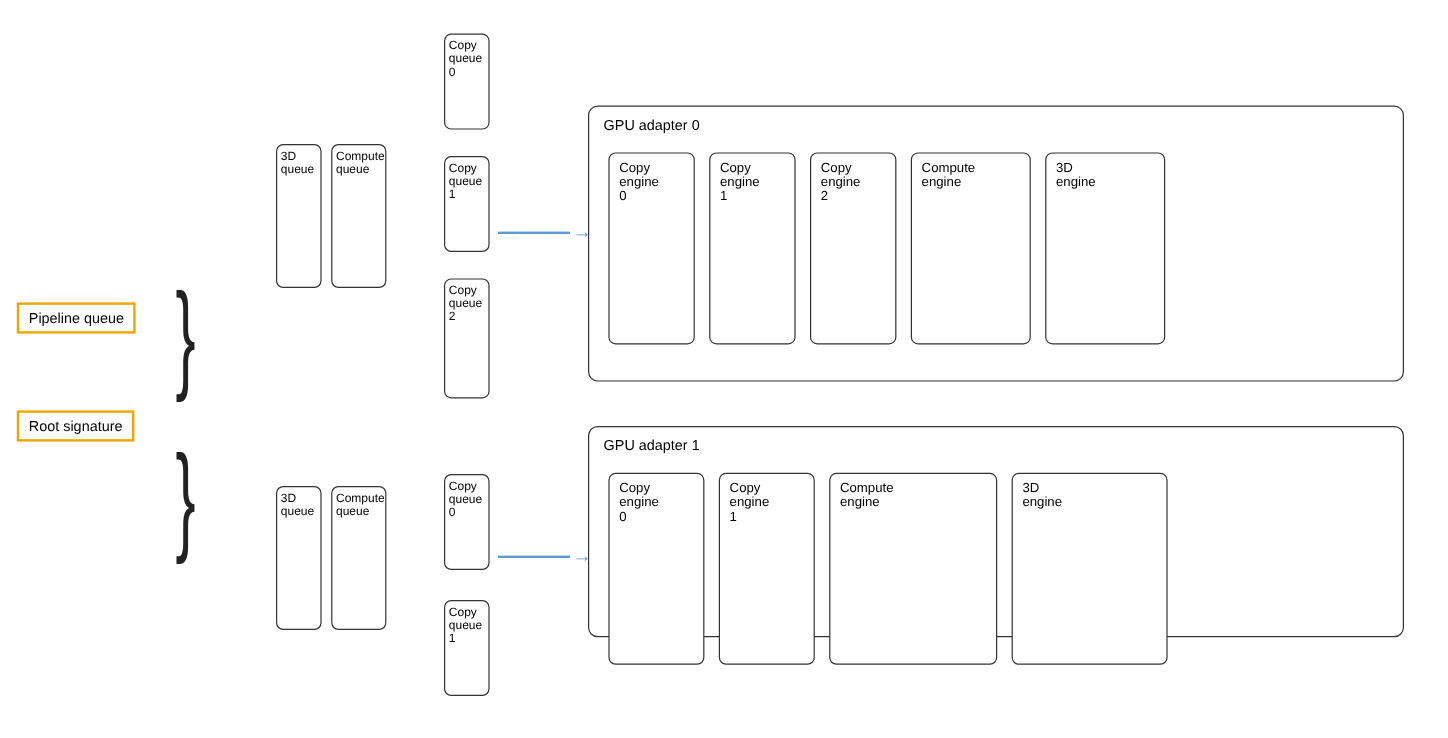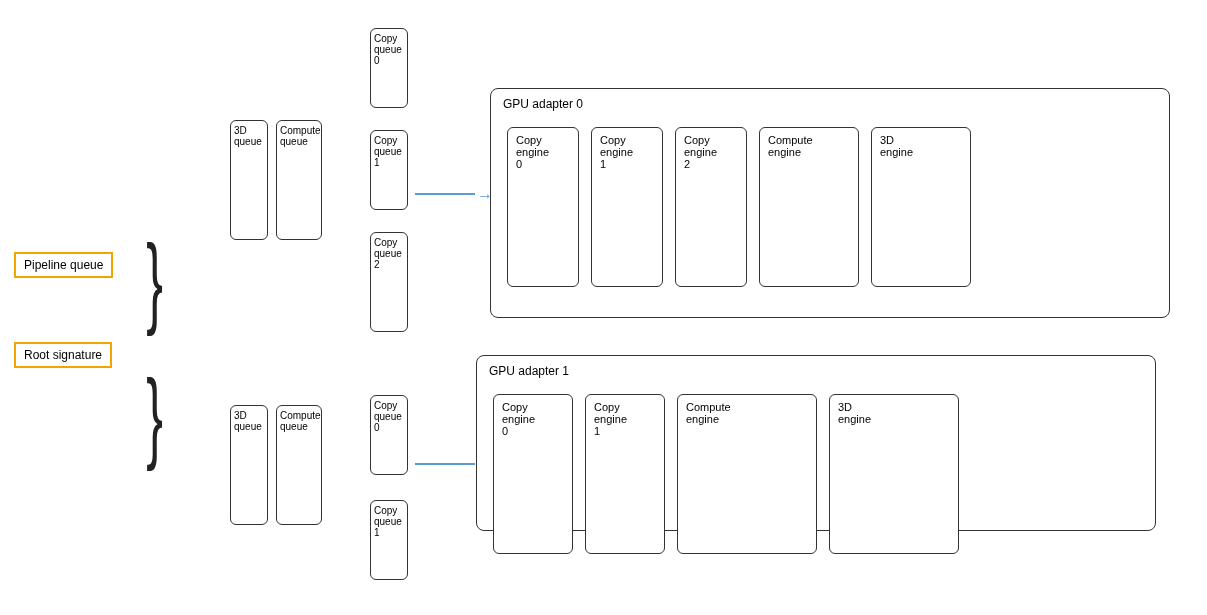--- a/index.html
+++ b/index.html
@@ -163,21 +163,21 @@
     <span style="font-size:10px; position:absolute; top:4px; left:3px; white-space:pre-line;">Copy
 queue
 1</span>
   </div>
 
   <div style="position:absolute; left:415px; top:455px; display:flex; align-items:center;">
     <div style="width:60px; height:2px; background:#5b9bd5;"></div>
     <div style="font-size:16px; color:#5b9bd5; margin:0 2px;">→</div>
   </div>
 
-  <div class="gpu-adapter" style="left:476px; top:355px; width:680px; height:176px;">
+  <div class="gpu-adapter" style="left:490px; top:355px; width:680px; height:176px;">
     <span class="gpu-adapter-title">GPU adapter 1</span>
 
     <div style="position:absolute; top:38px; left:16px; display:flex; gap:12px;">
 
       <div class="engine-box" style="width:80px; height:160px;">
         <span style="white-space:pre-line; font-size:11px;">Copy
 engine
 0</span>
       </div>
 

